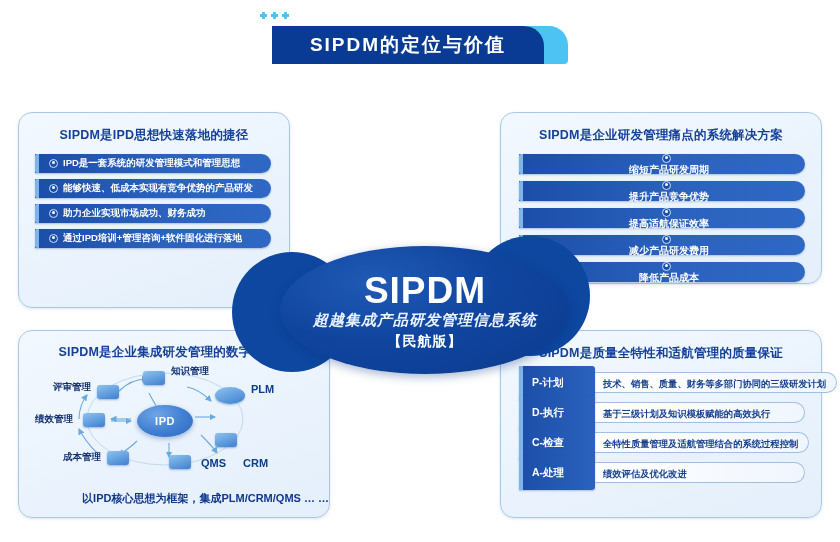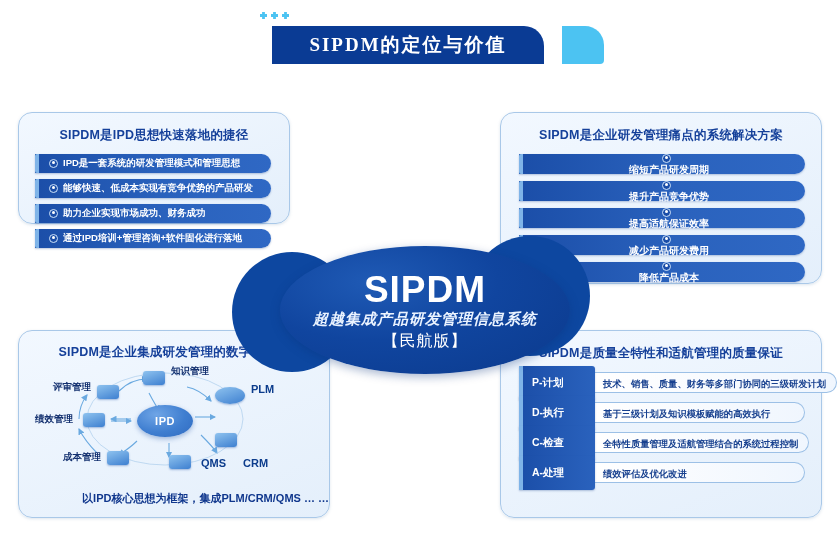--- a/index.html
+++ b/index.html
@@ -8,33 +8,33 @@
     background:#ffffff;
     font-family:"Liberation Sans","DejaVu Sans",sans-serif;
     overflow:hidden;position:relative;
   }
   .stage{position:absolute;inset:0;}
 
   
   .dots{position:absolute;left:260px;top:12px;display:flex;gap:4px;}
   .dots i{display:block;width:7px;height:7px;background:#4cc3f2;
           clip-path:polygon(30% 0,70% 0,70% 30%,100% 30%,100% 70%,70% 70%,70% 100%,30% 100%,30% 70%,0 70%,0 30%,30% 30%);}
-  .banner-wrap{position:absolute;left:272px;top:26px;width:332px;height:38px;font-family:Liberation Serif, serif;}
+  .banner-wrap{position:absolute;left:272px;top:26px;width:296px;height:38px;}
   .banner-accent{position:absolute;right:0;top:0;width:42px;height:38px;
       background:#4cc3f2;border-top-right-radius:19px;border-bottom-right-radius:4px;}
   .banner{position:absolute;left:0;top:0;width:272px;height:38px;
       background:#0a3b94;border-top-right-radius:20px;
       display:flex;align-items:center;justify-content:center;}
   .banner span{color:#fff;font-size:19px;font-weight:bold;letter-spacing:2px;}
 
   
   .panel{position:absolute;background:linear-gradient(160deg,#f2f8ff 0%,#e4effb 100%);
         border:1.5px solid #a9c8e8;border-radius:14px;box-sizing:border-box;
         box-shadow:0 1px 3px rgba(120,150,185,.25);}
-  .panel.tl{left:18px;top:112px;width:272px;height:112px;}
+  .panel.tl{left:18px;top:112px;width:272px;height:196px;}
   .panel.tr{left:500px;top:112px;width:322px;height:172px;}
   .panel.bl{left:18px;top:330px;width:312px;height:188px;}
   .panel.br{left:500px;top:330px;width:322px;height:188px;}
 
   .panel-title{text-align:center;color:#15409a;font-weight:bold;font-size:12.5px;
       margin-top:14px;letter-spacing:.2px;white-space:nowrap;}
   .panel.bl .panel-title{font-size:12.5px;margin-top:13px;}
 
   
   .pills{margin:10px 0 0 0;padding:0 14px;}
@@ -70,21 +70,21 @@
   .pdca-desc .txt{color:#17408f;font-size:9.3px;font-weight:bold;white-space:nowrap;}
 
   
   .ellipse{position:absolute;left:280px;top:246px;width:290px;height:128px;
       border-radius:50%;background:radial-gradient(ellipse at 32% 28%,#1f5ab5 0%,#10459f 45%,#0b3a8d 100%);
       box-shadow:0 3px 10px rgba(10,50,120,.35);
       display:flex;flex-direction:column;align-items:center;justify-content:center;z-index:5;}
   .ellipse .e1{color:#fff;font-size:37px;font-weight:bold;letter-spacing:1px;line-height:1;margin-bottom:4px;}
   .ellipse .e2{color:#eaf3ff;font-size:15px;letter-spacing:1px;font-family:"Liberation Serif","DejaVu Serif",serif;
       font-style:italic;font-weight:bold;line-height:1;margin-bottom:6px;}
-  .ellipse .e3{color:#ffffff;font-size:16px;font-weight:normal;letter-spacing:1px;line-height:1;}
+  .ellipse .e3{color:#ffffff;font-size:14px;font-weight:bold;letter-spacing:1px;line-height:1;}
 
   
   .diagram{position:relative;width:100%;height:112px;margin-top:2px;}
   .diagram svg{position:absolute;left:0;top:0;}
   .dg-label{position:absolute;font-size:9.5px;font-weight:bold;color:#13306f;white-space:nowrap;}
   .dg-label.lat{color:#0c3c8c;font-size:11px;}
   .ipd-core{position:absolute;left:118px;top:42px;width:56px;height:32px;border-radius:50%;
       background:radial-gradient(ellipse at 35% 30%,#6fa5e6 0%,#3f7ed0 55%,#2f6ac0 100%);
       display:flex;align-items:center;justify-content:center;
       box-shadow:0 2px 5px rgba(40,90,170,.4);}

